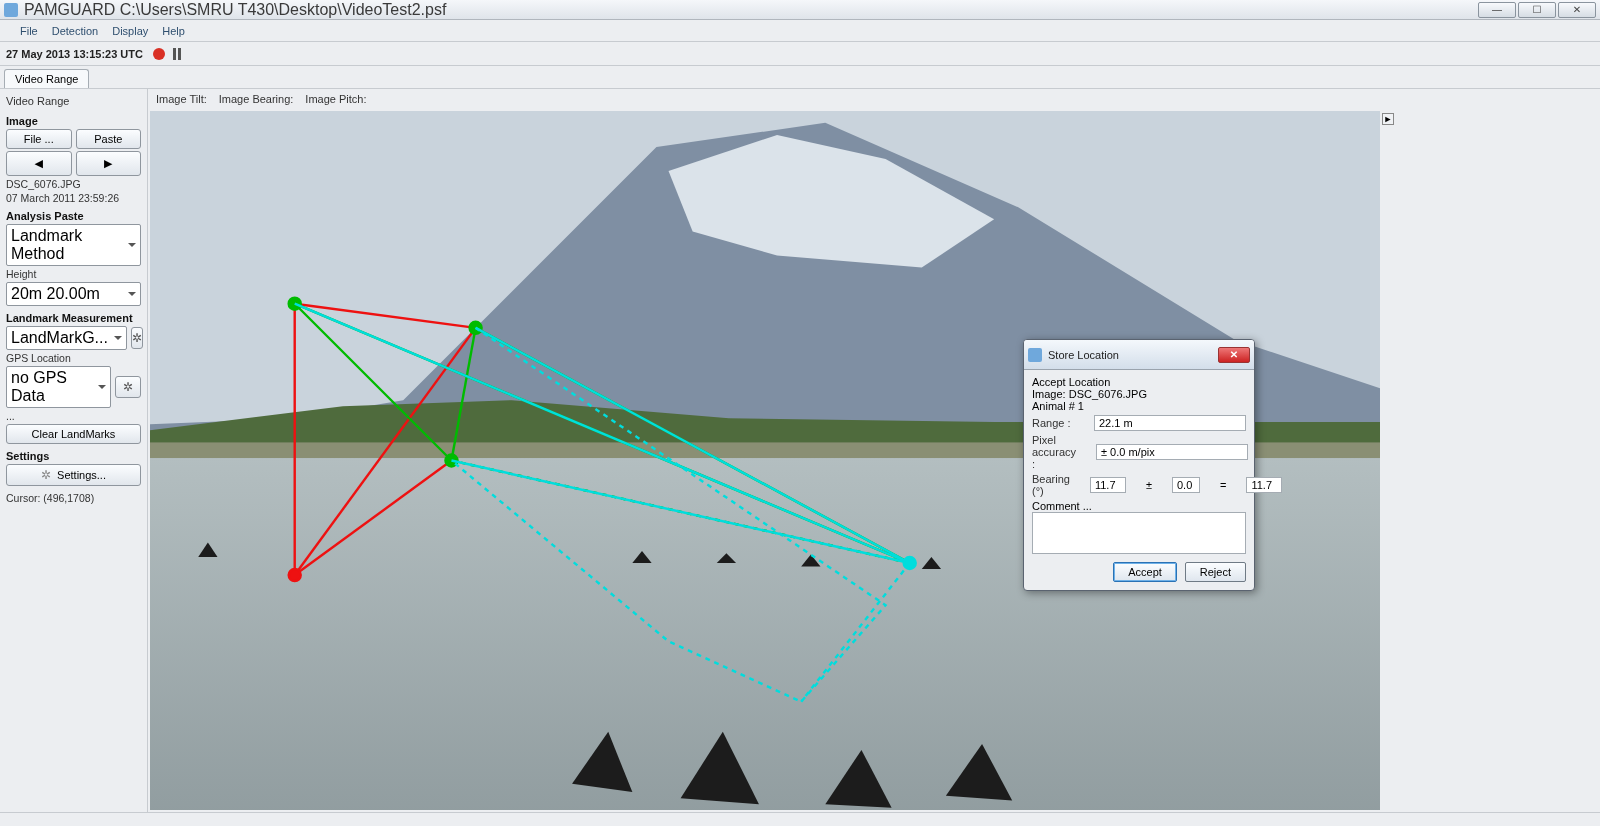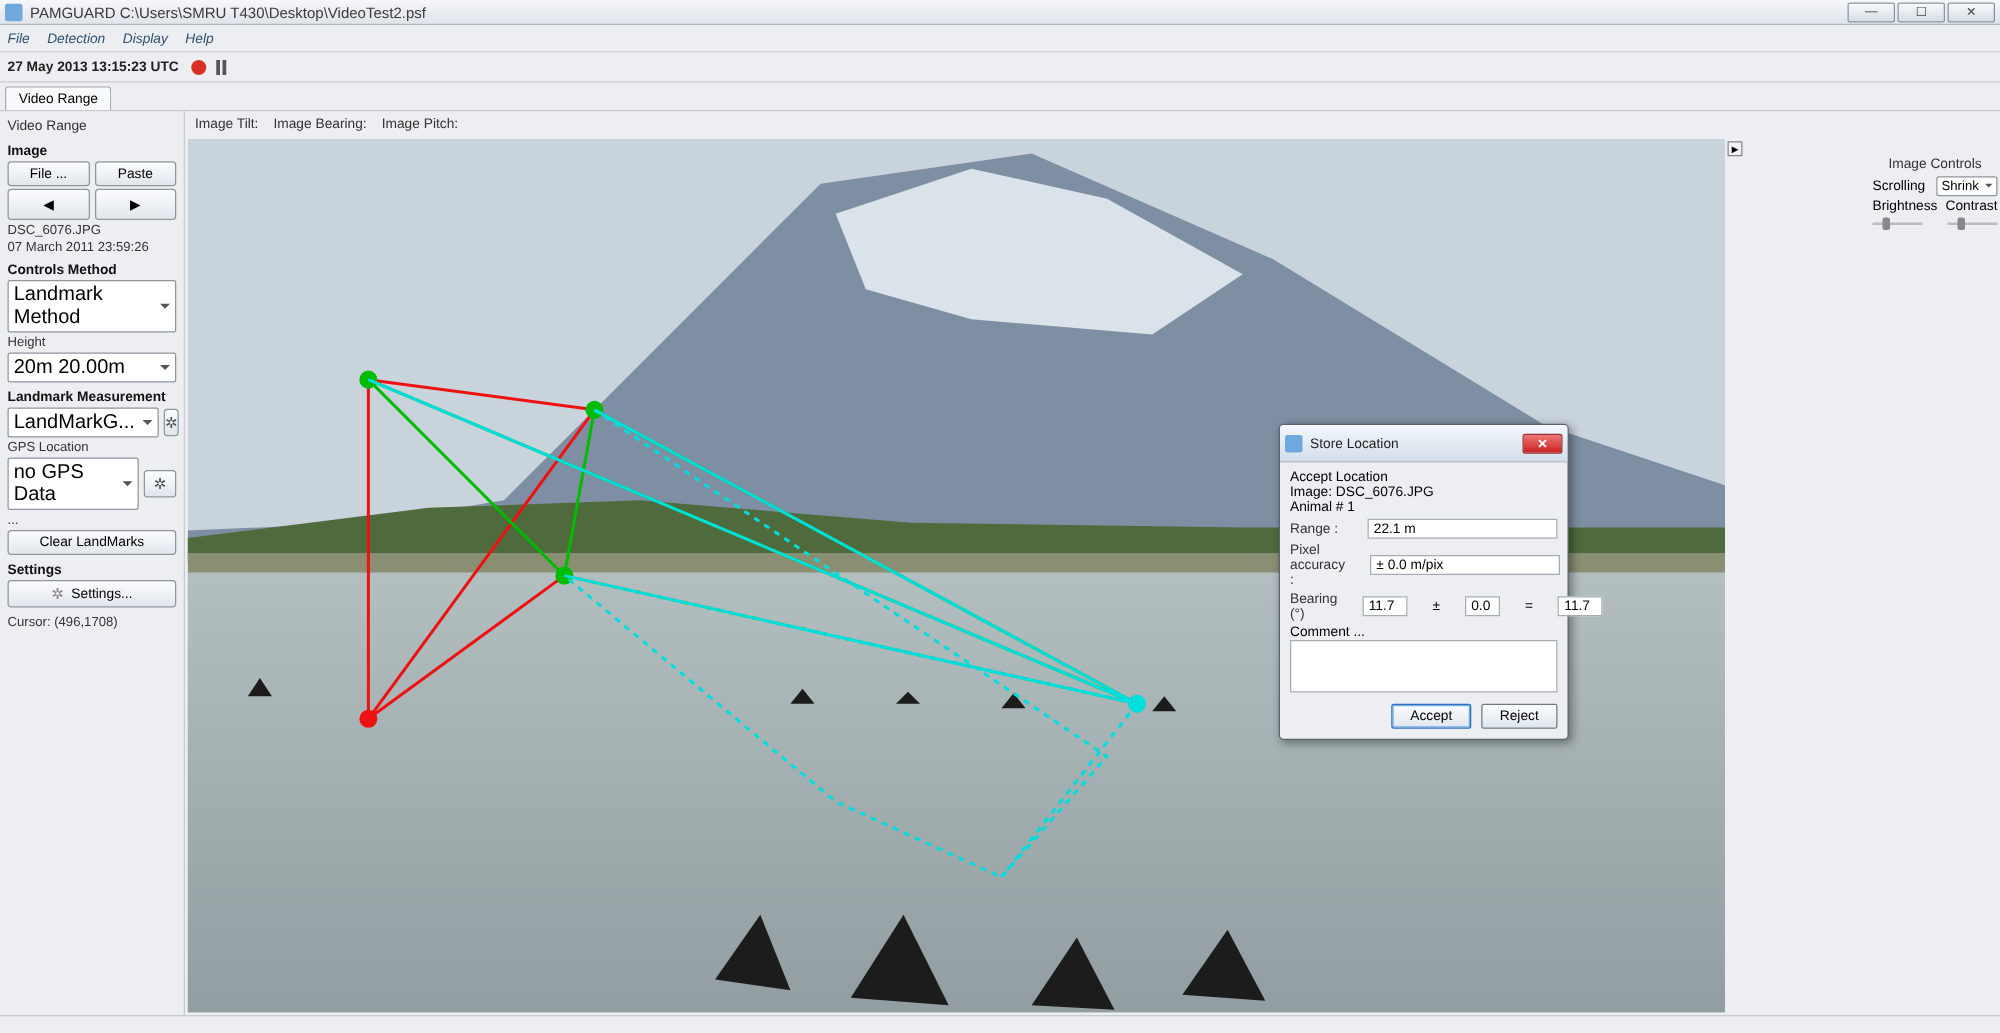--- a/index.html
+++ b/index.html
@@ -1,23 +1,23 @@
 <!DOCTYPE html>
 <html><head>
 <meta charset="utf-8">
 <style>
 * { box-sizing: border-box; margin: 0; padding: 0; font-family: Tahoma, "Segoe UI", sans-serif; font-size: 11px; }
 html, body { width: 100%; height: 100%; background: #eceef1; overflow: hidden; }
 .title-bar { height: 20px; background: linear-gradient(#f5f7fa,#dfe4ea); display: flex; align-items: center; padding: 0 4px; border-bottom: 1px solid #b0b6bd; }
 .title-bar .appicon { width:14px;height:14px;background:#6fa8dc;border-radius:2px;margin-right:6px; }
-.title-bar .title { color:#3a3a3a; font-size:12px; }
+.title-bar .title { color:#3a3a3a; font-size:16px; }
 .title-bar .win-ctrls { margin-left:auto; display:flex; gap:2px; }
 .win-btn { width:38px; height:16px; border:1px solid #8a949e; background:linear-gradient(#f7f9fc,#d6dde4); border-radius:2px; display:flex;align-items:center;justify-content:center; font-size:10px; color:#444; }
 .win-btn.close { background:linear-gradient(#f7f9fc,#d6dde4); }
-.menu-bar { height: 22px; background:#eceef1; display:flex; align-items:center; padding:0 6px; gap:14px; border-bottom:1px solid #c7cbd0; color:#2f4f6f;font-style:italic; }
+.menu-bar { height: 22px; background:#eceef1; display:flex; align-items:center; padding:0 20px; gap:14px; border-bottom:1px solid #c7cbd0; color:#2f4f6f; }
 .menu-item { cursor:default; color:#2f4f6f; }
 .toolbar { height: 24px; background:#eceef1; display:flex; align-items:center; padding:0 6px; border-bottom:1px solid #c7cbd0; }
 .toolbar .ts { font-weight:bold; color:#222; }
 .rec-dot { width:12px;height:12px;background:#d93025;border-radius:50%;margin-left:10px; }
 .pause-bars { display:flex; gap:2px; margin-left:8px; }
 .pause-bars div { width:3px;height:12px;background:#555; }
 .tabs { height:22px; display:flex; align-items:flex-end; padding:0 4px; }
 .tab { padding:3px 10px; border:1px solid #a6adb4; border-bottom:none; background:#f7f9fb; border-radius:3px 3px 0 0; font-size:11px; }
 .main-area { position:absolute; top:88px; bottom:14px; left:0; right:0; display:flex; background:#eceef1; border-top:1px solid #c7cbd0;}
 .left-panel { width:148px; padding:6px 6px; border-right:1px solid #c7cbd0; display:flex; flex-direction:column; gap:2px; overflow:hidden;}
@@ -109,21 +109,21 @@
       <div class="btn">File ...</div>
       <div class="btn">Paste</div>
     </div>
     <div class="btn-row nav-row">
       <div class="btn">◀</div>
       <div class="btn">▶</div>
     </div>
     <div class="small-text">DSC_6076.JPG</div>
     <div class="small-text">07 March 2011 23:59:26</div>
 
-    <div class="lp-section-title">Controls Method</div>
+    <div class="lp-section-title">Analysis Paste</div>
     <div class="dropdown">Landmark Method</div>
     <div class="small-text">Height</div>
     <div class="dropdown">20m 20.00m</div>
 
     <div class="lp-section-title">Landmark Measurement</div>
     <div class="hr-row">
       <div class="dropdown" style="flex:1">LandMarkG...</div>
       <div class="gear-btn">
           <span class="gear-icon"></span>
         </div>
@@ -251,32 +251,17 @@
         </div>
         <div>Comment ...</div>
         <textarea class="dlg-textarea" style=""></textarea>
         <div class="dlg-btns">
           <div class="dlg-btn primary">Accept</div>
           <div class="dlg-btn">Reject</div>
         </div>
       </div>
     </div>
 
-    <div class="right-panel">
-      <div class="rp-title">Image Controls</div>
-      <div class="rp-row">
-        <span class="rp-label">Scrolling</span>
-        <span class="mini-drop">Shrink</span>
-      </div>
-      <div class="rp-row">
-        <span class="rp-label">Brightness</span>
-        <span class="rp-label">Contrast</span>
-      </div>
-      <div class="slider-row">
-        <div class="vstub"></div>
-        <div class="vstub"></div>
-      </div>
-    </div>
 
   </div>
 </div>
 
 <div class="status-bar"></div>
 
 </body></html>

